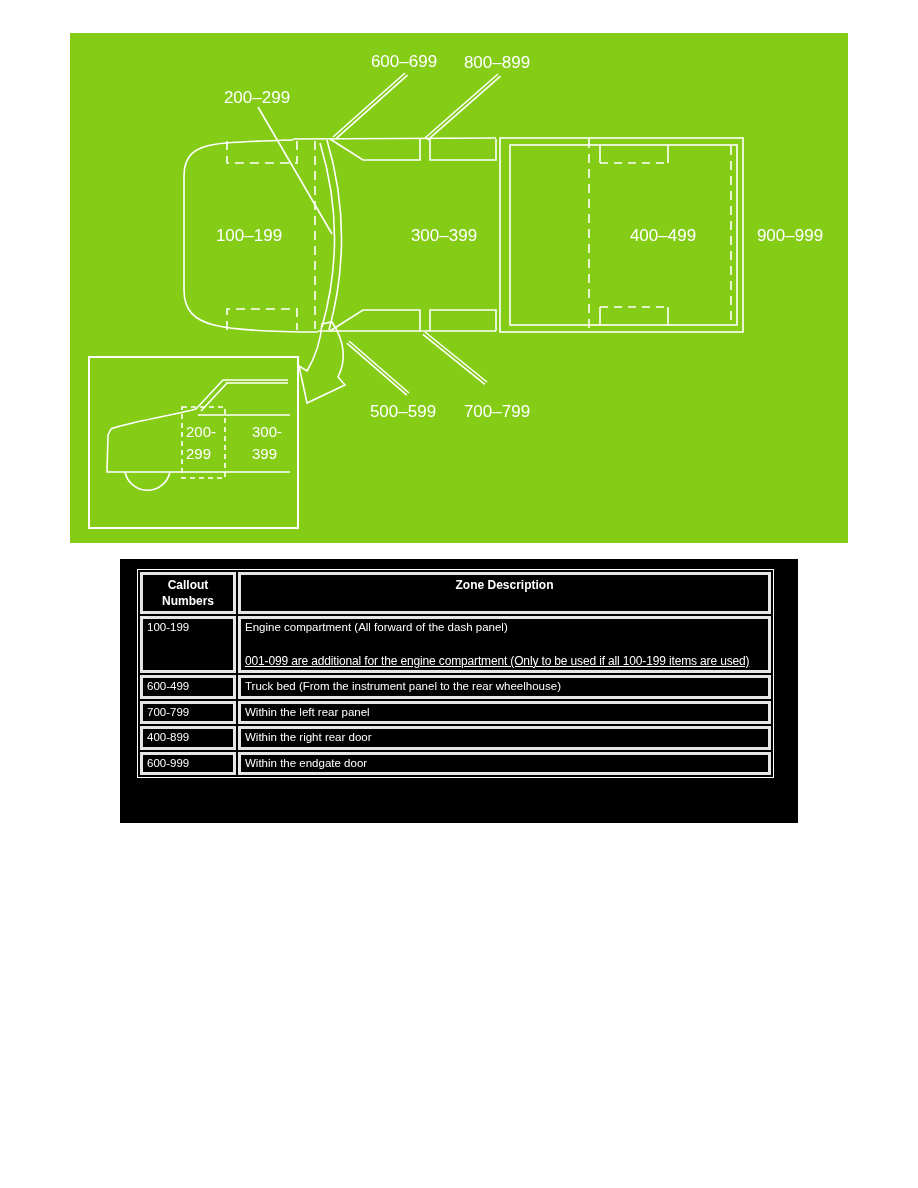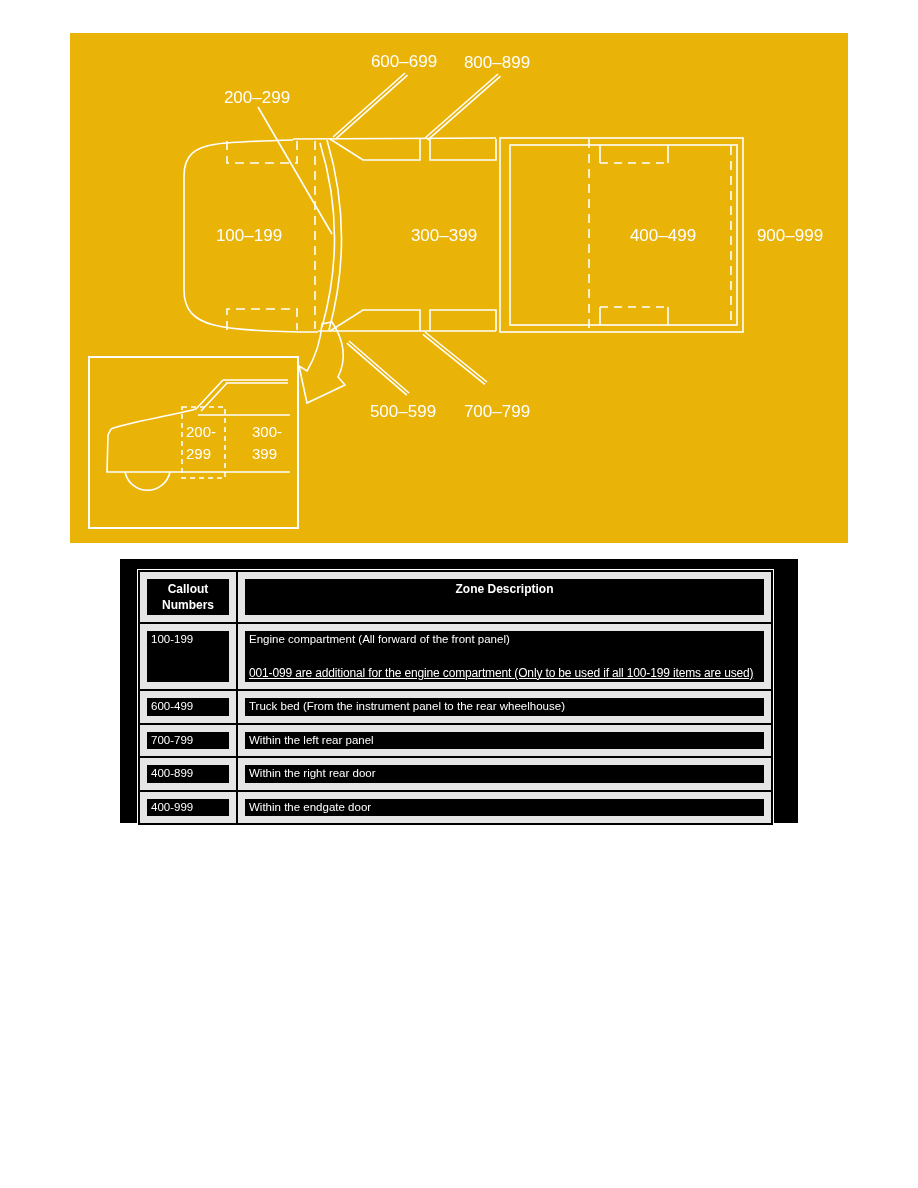--- a/index.html
+++ b/index.html
@@ -10,21 +10,21 @@
     background: #ffffff;
     font-family: "Liberation Sans", sans-serif;
     position: relative;
   }
   .diagram-panel {
     position: absolute;
     left: 70px;
     top: 33px;
     width: 778px;
     height: 510px;
-    background: #eab308;
+    background: #84cc16;
     text-align: center;
   }
   .diagram-panel svg text {
     fill: #ffffff;
     font-family: "Liberation Sans", sans-serif;
   }
   .zone-label { font-size: 17px; }
   .inset-label { font-size: 15px; }
   .table-panel {
     position: absolute;
@@ -41,21 +41,21 @@
     width: 637px;
     border-collapse: separate;
     border-spacing: 2px;
     background: #000000;
     border: 1px solid #ffffff;
     color: #ffffff;
     font-size: 11.5px;
     table-layout: fixed;
   }
   table.zone-table th, table.zone-table td {
-    border: 7px solid #e5e5e5;
+    border: 3px solid #e5e5e5;
     padding: 1px 4px;
     vertical-align: top;
     text-align: left;
     line-height: 1.35;
     overflow: hidden;
   }
   table.zone-table th {
     text-align: center;
     font-weight: bold;
     font-size: 12px;
@@ -155,36 +155,36 @@
     <thead>
       <tr>
         <th>Callout Numbers</th>
         <th>Zone Description</th>
       </tr>
     </thead>
     <tbody>
       <tr class="tall-row">
         <td>100-199</td>
         <td>
-          <div>Engine compartment (All forward of the front panel)</div>
+          <div>Engine compartment (All forward of the dash panel)</div>
           <div class="spacer"></div>
           <div class="fit">001-099 are additional for the engine compartment (Only to be used if all 100-199 items are used)</div>
         </td>
       </tr>
       <tr>
         <td>600-499</td>
         <td class="nowrap">Truck bed (From the instrument panel to the rear wheelhouse)</td>
       </tr>
       <tr>
         <td>700-799</td>
         <td class="nowrap">Within the left rear panel</td>
       </tr>
       <tr>
         <td>400-899</td>
         <td class="nowrap">Within the right rear door</td>
       </tr>
       <tr>
-        <td>400-999</td>
+        <td>600-999</td>
         <td class="nowrap">Within the endgate door</td>
       </tr>
     </tbody>
   </table>
 </div>
 
 </body></html>

